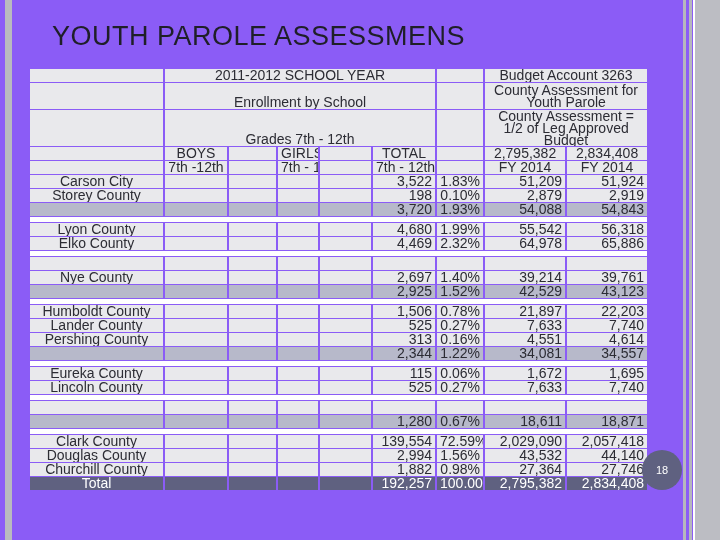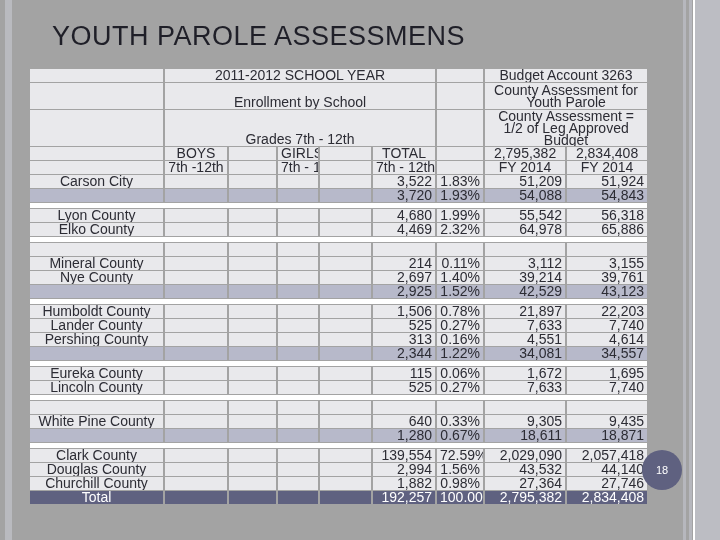--- a/index.html
+++ b/index.html
@@ -6,21 +6,21 @@
   html, body {
     margin: 0; padding: 0;
     width: 720px; height: 540px;
     background: #ffffff;
     font-family: "Liberation Sans", sans-serif;
     overflow: hidden;
   }
   #slide {
     position: relative;
     width: 720px; height: 540px;
-    background: #a3a3a3;
+    background: #8b5cf6;
   }
   
   .edge-bar { position: absolute; top: 0; height: 540px; }
   .edge-left-1 { left: 5px;  width: 7px; background: #b9babf; }
   .edge-right-1 { left: 683px; width: 3px; background: #b6b7bd; }
   .edge-right-2 { left: 689px; width: 3px; background: #b6b7bd; }
   .edge-right-3 { left: 695px; width: 25px; background: #bcbdc3; }
   .edge-right-4 { left: 693px; width: 2px; background: #ffffff; }
 
   #title {
@@ -162,20 +162,31 @@
             <td class="lbl">Carson City</td>
             <td class="num"></td>
             <td class="num"></td>
             <td class="num"></td>
             <td class="num"></td>
             <td class="num">3,522</td>
             <td class="num">1.83%</td>
             <td class="num">51,209</td>
             <td class="num">51,924</td>
           </tr>
+          <tr class="">
+            <td class="lbl">Storey County</td>
+            <td class="num"></td>
+            <td class="num"></td>
+            <td class="num"></td>
+            <td class="num"></td>
+            <td class="num">198</td>
+            <td class="num">0.10%</td>
+            <td class="num">2,879</td>
+            <td class="num">2,919</td>
+          </tr>
           <tr class="sub">
             <td class="lbl"></td>
             <td class="num"></td>
             <td class="num"></td>
             <td class="num"></td>
             <td class="num"></td>
             <td class="num">3,720</td>
             <td class="num">1.93%</td>
             <td class="num">54,088</td>
             <td class="num">54,843</td>
@@ -213,31 +224,20 @@
             <td class="num"></td>
             <td class="num"></td>
             <td class="num"></td>
             <td class="num"></td>
             <td class="num"></td>
             <td class="num"></td>
             <td class="num"></td>
             <td class="num"></td>
           </tr>
           <tr class="">
-            <td class="lbl">Mineral County</td>
-            <td class="num"></td>
-            <td class="num"></td>
-            <td class="num"></td>
-            <td class="num"></td>
-            <td class="num">214</td>
-            <td class="num">0.11%</td>
-            <td class="num">3,112</td>
-            <td class="num">3,155</td>
-          </tr>
-          <tr class="">
             <td class="lbl">Nye County</td>
             <td class="num"></td>
             <td class="num"></td>
             <td class="num"></td>
             <td class="num"></td>
             <td class="num">2,697</td>
             <td class="num">1.40%</td>
             <td class="num">39,214</td>
             <td class="num">39,761</td>
           </tr>
@@ -331,31 +331,20 @@
             <td class="lbl"></td>
             <td class="num"></td>
             <td class="num"></td>
             <td class="num"></td>
             <td class="num"></td>
             <td class="num"></td>
             <td class="num"></td>
             <td class="num"></td>
             <td class="num"></td>
           </tr>
-          <tr class="">
-            <td class="lbl">White Pine County</td>
-            <td class="num"></td>
-            <td class="num"></td>
-            <td class="num"></td>
-            <td class="num"></td>
-            <td class="num">640</td>
-            <td class="num">0.33%</td>
-            <td class="num">9,305</td>
-            <td class="num">9,435</td>
-          </tr>
           <tr class="sub">
             <td class="lbl"></td>
             <td class="num"></td>
             <td class="num"></td>
             <td class="num"></td>
             <td class="num"></td>
             <td class="num">1,280</td>
             <td class="num">0.67%</td>
             <td class="num">18,611</td>
             <td class="num">18,871</td>

